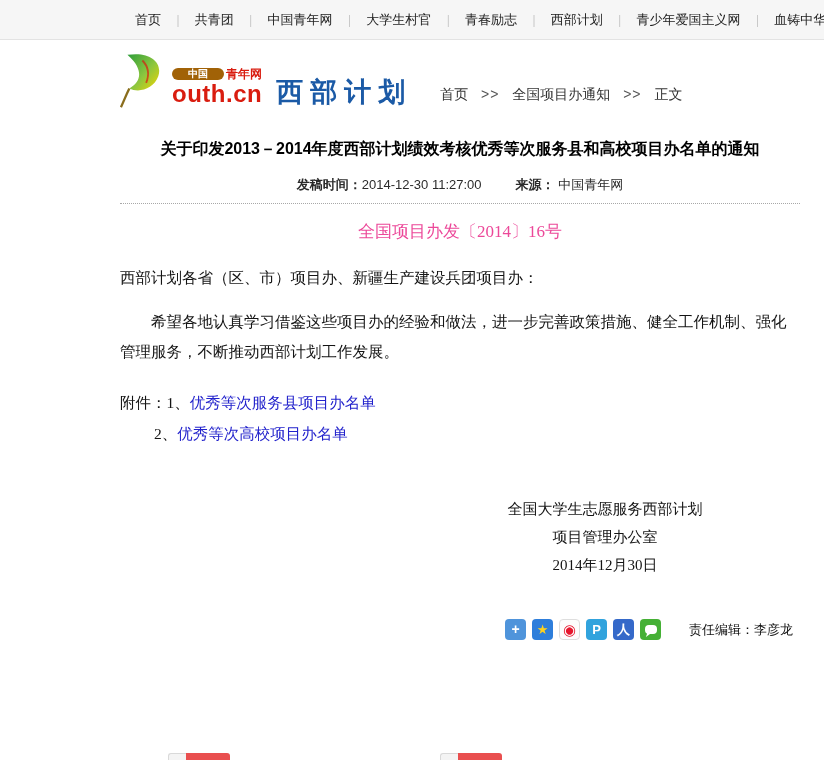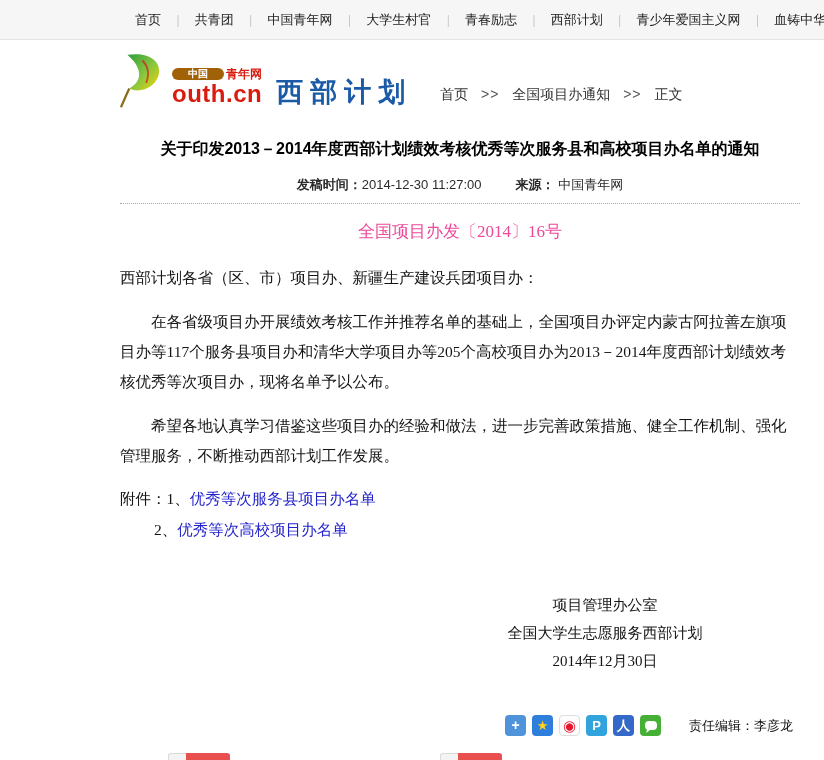--- a/index.html
+++ b/index.html
@@ -44,21 +44,21 @@
   .meta b{font-weight:bold;}
   .meta .gap{display:inline-block;width:34px;}
   .dotline{margin-top:9px;border-top:1px dotted #a8a8a8;height:0;}
   .docnum{
     margin-top:16px;text-align:center;font-size:17px;font-weight:normal;color:#ec4899;
     font-family:"Liberation Serif","DejaVu Serif",serif;
   }
   .body-text{font-family:"Liberation Serif","DejaVu Serif",serif;font-size:15.5px;line-height:30px;color:#141414;}
   .p1{margin-top:20px;}
   .pind{margin-top:14px;text-indent:2em;}
-  .attach{margin-top:12px;line-height:31px;}
+  .attach{margin-top:20px;line-height:31px;}
   .attach a{color:#2222cc;text-decoration:none;cursor:pointer;}
   .attach-line2{margin-left:2.2em;}
   .signature{margin:46px 0 0 360px;width:250px;text-align:center;line-height:28px;font-size:15px;}
   
   .footer{margin:40px 0 0 120px;width:680px;display:flex;align-items:center;}
   .share-row{display:flex;margin-left:385px;}
   .share-icon{
     width:21px;height:21px;border-radius:4px;margin-right:6px;
     display:flex;align-items:center;justify-content:center;
     color:#ffffff;font-size:14px;font-weight:bold;cursor:pointer;line-height:21px;
@@ -123,35 +123,34 @@
 
   <div class="meta">
     <b>发稿时间：</b><span>2014-12-30 11:27:00</span><span class="gap"></span><b>来源：</b> <span>中国青年网</span>
   </div>
 
   <div class="dotline"></div>
 
   <div class="docnum">全国项目办发〔2014〕16号</div>
 
   <div class="body-text p1">西部计划各省（区、市）项目办、新疆生产建设兵团项目办：</div>
-  <div class="body-text pind">在各省级项目办开展绩效考核工作并推荐名单的基础上，全国项目办评定内蒙古阿拉善左旗项目办等117个服务县项目办和清华大学项目办等205个高校项目办为2013－2014年度西部计划绩效考核优秀等次项目办，现将名单予以公布。</div>
   <div class="body-text pind">希望各地认真学习借鉴这些项目办的经验和做法，进一步完善政策措施、健全工作机制、强化管理服务，不断推动西部计划工作发展。</div>
 
   <div class="body-text attach">
     <div>
       <span>附件：1、</span><a>优秀等次服务县项目办名单</a>
     </div>
     <div class="attach-line2">
       <span>2、</span><a>优秀等次高校项目办名单</a>
     </div>
   </div>
 
   <div class="body-text signature">
+    <div>全国大学生志愿服务西部计划</div>
     <div>项目管理办公室</div>
-    <div>全国大学生志愿服务西部计划</div>
     <div>2014年12月30日</div>
   </div>
 </div>
 
 <div class="footer">
   <div class="share-row">
     <div class="share-icon" style="background: rgb(79, 148, 219);">
         <span>+</span>
       </div>
     <div class="share-icon" style="background: rgb(46, 126, 219);">

